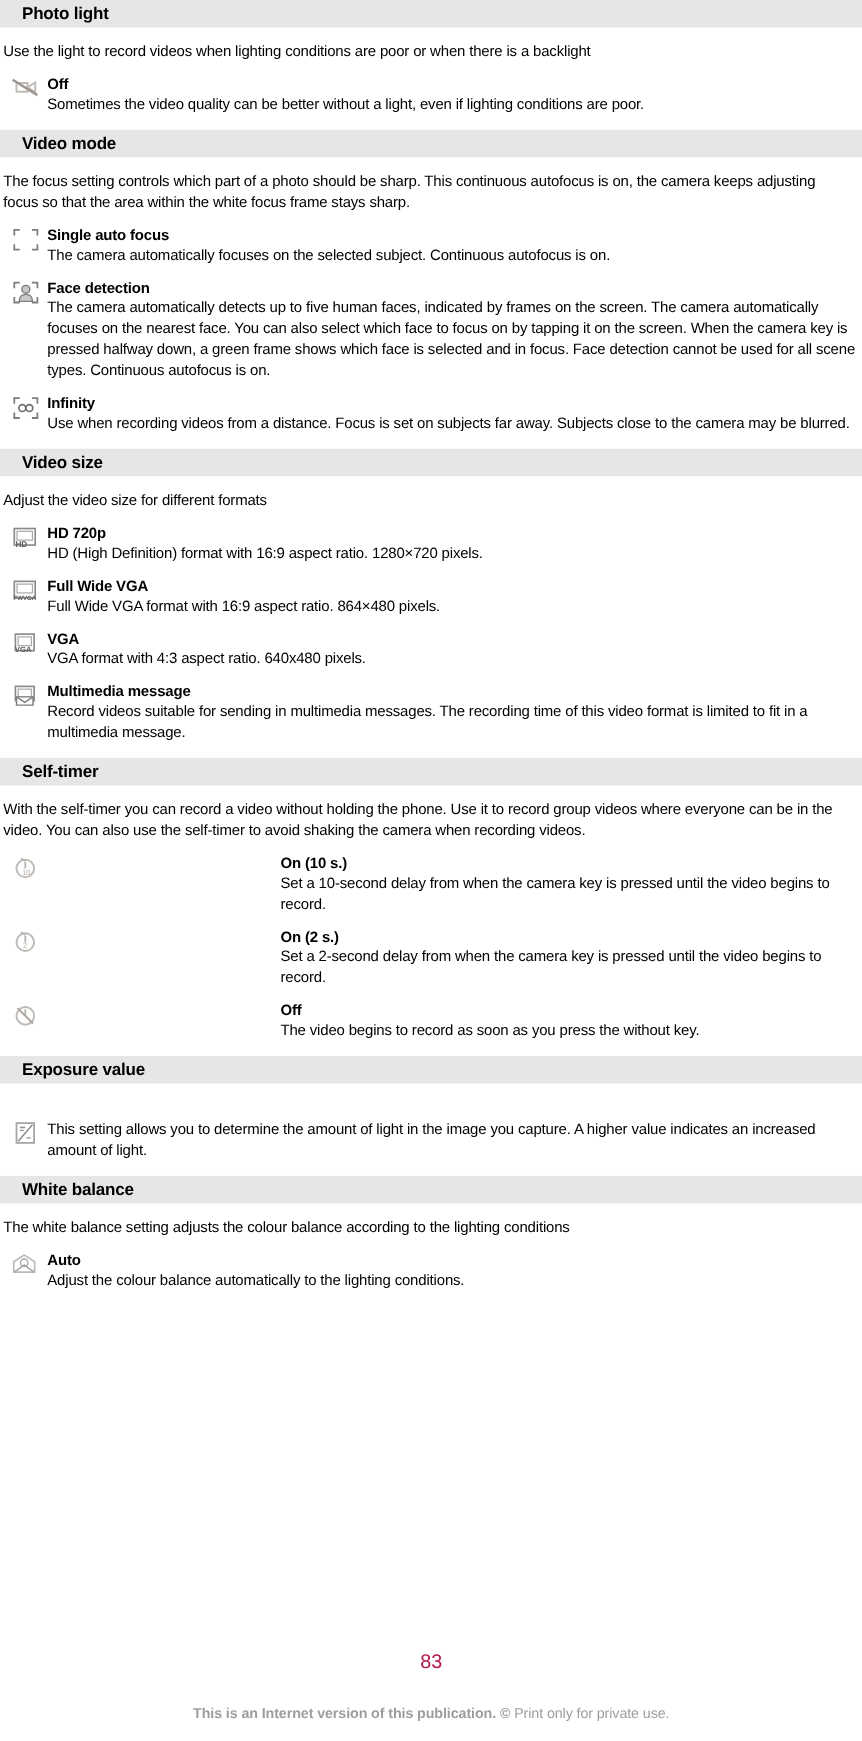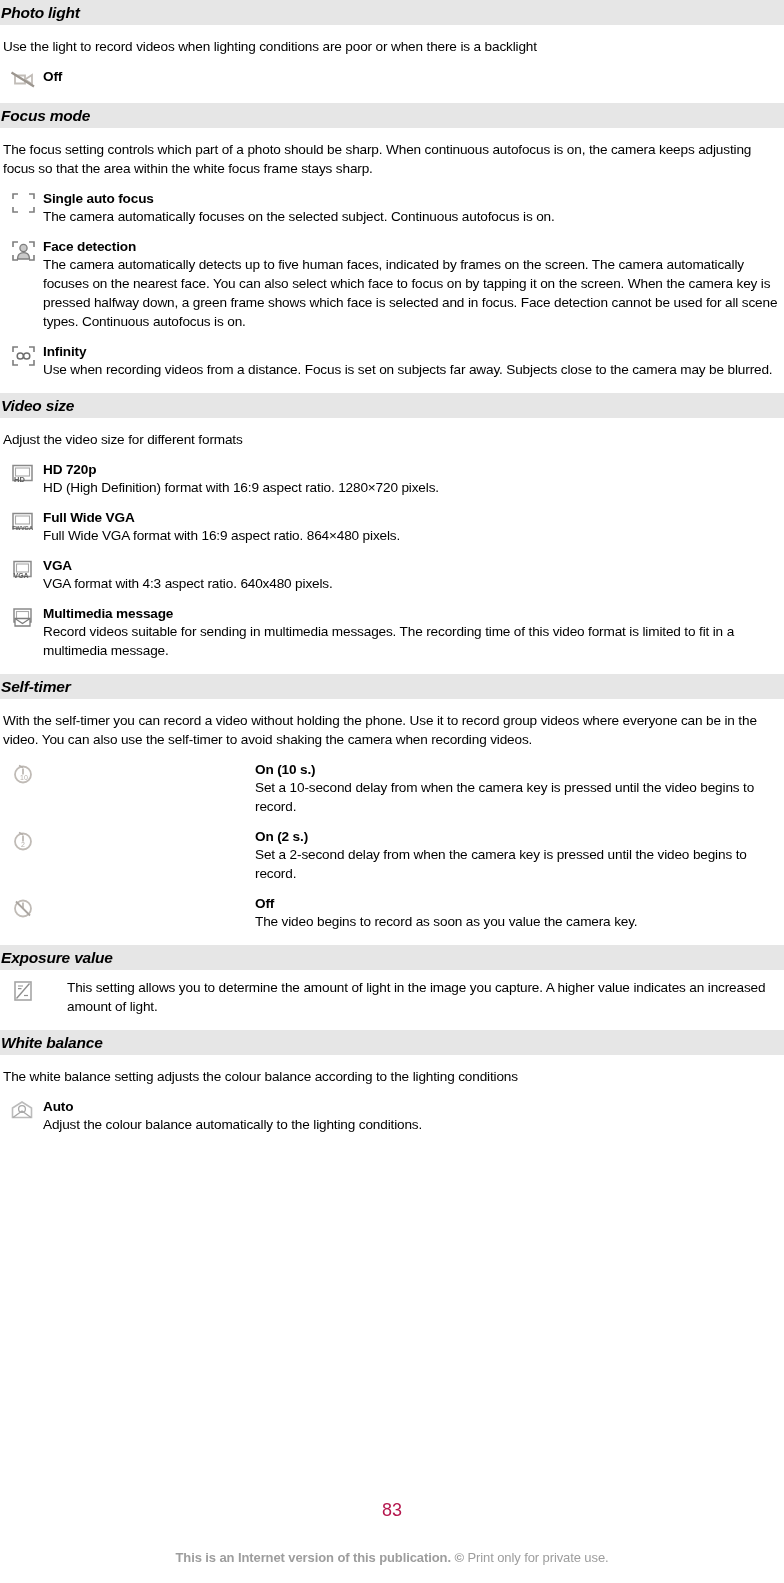--- a/index.html
+++ b/index.html
@@ -21,24 +21,23 @@
     position: relative;
     box-sizing: border-box;
   }
 
   
   .sec-head {
     background: #e6e6e6;
     height: 25px;
     display: flex;
     align-items: center;
-    padding-left: 1px;
+    padding-left: 20px;
     box-sizing: border-box;
     margin-top: 14px;
-    font-style: italic;
   }
   .sec-head:first-child { margin-top: 0; }
   .sec-head h2 {
     margin: 0;
     font-size: 15.5px;
     font-weight: bold;
     letter-spacing: -0.2px;
     line-height: 1;
   }
 
@@ -124,27 +123,28 @@
       <svg class="gi" width="28" height="19" viewBox="0 0 28 19">
         <g fill="none" stroke="#c2bdb8" stroke-width="1.8">
           <path d="M6 5.5 L16 5.5 L16 13.5 L6 13.5 Z"></path>
           <path d="M16 9.5 L23 5 L23 14 Z"></path>
           <path d="M2.5 2.5 L25 16.5" stroke="#9c968f" stroke-width="2.2"></path>
         </g>
       </svg>
     </div>
     <div class="body">
       <div class="t">Off</div>
-    </div>
-  </div>
-
-  <div class="sec-head">
-    <h2>Focus mode</h2>
-  </div>
-  <p class="intro">The focus setting controls which part of a photo should be sharp. When continuous autofocus is on, the camera keeps adjusting focus so that the area within the white focus frame stays sharp.</p>
+      <div class="d">Sometimes the video quality can be better without a light, even if lighting conditions are poor.</div>
+    </div>
+  </div>
+
+  <div class="sec-head">
+    <h2>Video mode</h2>
+  </div>
+  <p class="intro">The focus setting controls which part of a photo should be sharp. This continuous autofocus is on, the camera keeps adjusting focus so that the area within the white focus frame stays sharp.</p>
 
   <div class="opt">
     <div class="ico">
       <svg class="gi" width="25" height="22" viewBox="0 0 25 22">
         <g fill="none" stroke="#7d7d7d" stroke-width="1.6">
           <path d="M2 7 L2 2 L7 2"></path>
           <path d="M18 2 L23 2 L23 7"></path>
           <path d="M23 15 L23 20 L18 20"></path>
           <path d="M7 20 L2 20 L2 15"></path>
         </g>
@@ -297,29 +297,29 @@
   <div class="opt indent">
     <div class="ico">
       <svg class="gi" width="22" height="22" viewBox="0 0 22 22">
         <circle cx="11" cy="11.5" r="8" fill="none" stroke="#c0bbb6" stroke-width="1.8"></circle>
         <path d="M11 11.5 L11 5.5" stroke="#b5b0ab" stroke-width="1.6" fill="none"></path>
         <path d="M4 4.5 L18 18.5" stroke="#aaa5a0" stroke-width="1.8" fill="none"></path>
       </svg>
     </div>
     <div class="body">
       <div class="t">Off</div>
-      <div class="d">The video begins to record as soon as you value the camera key.</div>
+      <div class="d">The video begins to record as soon as you press the without key.</div>
     </div>
   </div>
 
   <div class="sec-head">
     <h2>Exposure value</h2>
   </div>
 
-  <div class="opt" style="margin-top:8px;gap:24px;">
+  <div class="opt" style="margin-top:32px;">
     <div class="ico">
       <svg class="gi" width="22" height="22" viewBox="0 0 22 22">
         <rect x="3" y="2" width="16" height="18" fill="none" stroke="#a5a5a5" stroke-width="1.6"></rect>
         <path d="M4.5 18.5 L17.5 3.5" stroke="#8f8f8f" stroke-width="1.4" fill="none"></path>
         <path d="M6 6 L11 6 M6 8.6 L9.5 8.6" stroke="#8f8f8f" stroke-width="1.2" fill="none"></path>
         <path d="M12 15.5 L16 15.5" stroke="#8f8f8f" stroke-width="1.2" fill="none"></path>
       </svg>
     </div>
     <div class="body">
       <div class="d">This setting allows you to determine the amount of light in the image you capture. A higher value indicates an increased amount of light.</div>

